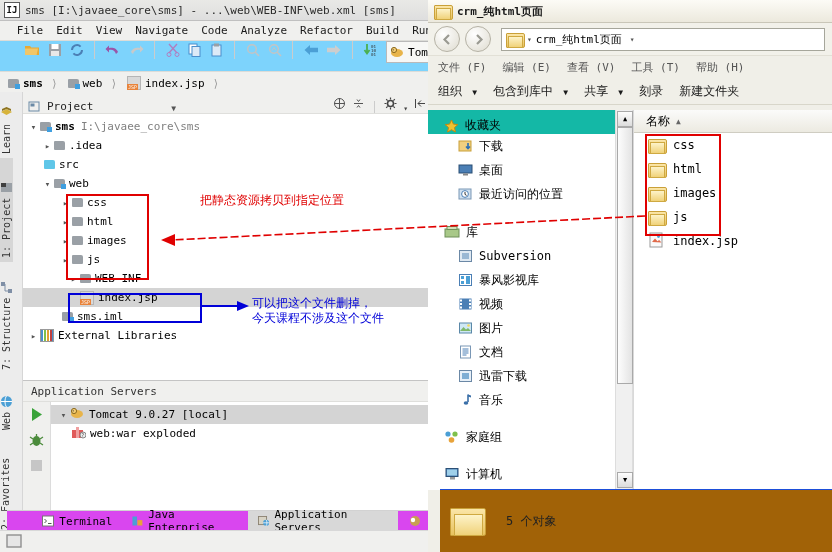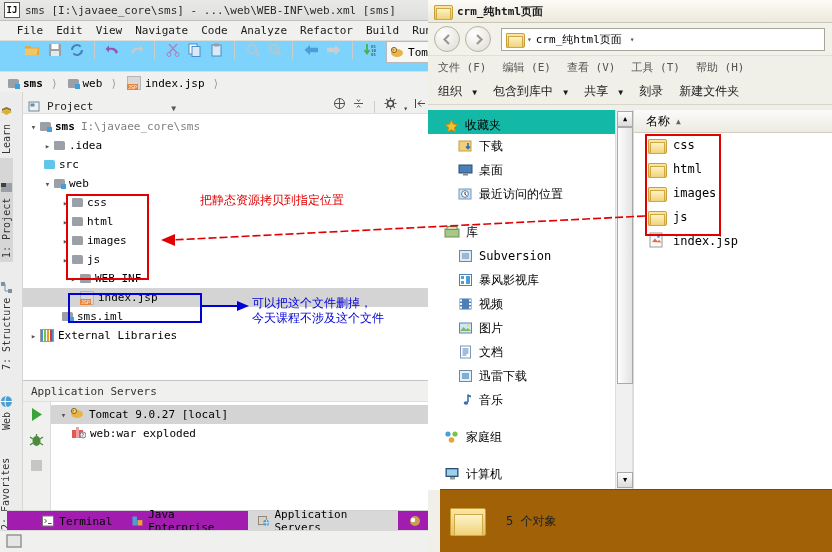--- a/index.html
+++ b/index.html
@@ -53,21 +53,21 @@
 
   .servers{position:absolute;left:23px;top:289px;right:0;bottom:41px;background:#fff;}
   .srv-head{height:20px;background:#f0f0ee;border-bottom:1px solid #dfdfdc;display:flex;align-items:center;padding-left:8px;}
   .srv-head span{font-size:11px;color:#333;}
   .srv-body{display:flex;height:calc(100% - 20px);}
   .srv-gutter{width:27px;background:#f0f0ee;border-right:1px solid #dcdcdc;padding-top:4px;display:flex;flex-direction:column;align-items:center;gap:6px;}
   .srv-tree{flex:1;padding-top:3px;}
   .srow{height:19px;display:flex;align-items:center;font-size:11px;padding-left:6px;}
   .srow.sel{background:#d4d4d4;}
 
-  .bottombar{position:absolute;left:0;right:0;bottom:21px;height:20px;background:#a21caf;border-top:1px solid #d2d2d2;display:flex;align-items:center;margin-left:7px;}
+  .bottombar{position:absolute;left:0;right:0;bottom:21px;height:20px;background:#d946ef;border-top:1px solid #d2d2d2;display:flex;align-items:center;margin-left:7px;}
   .btab{display:flex;align-items:center;gap:5px;font-size:11px;padding:0 10px;height:20px;}
   .btab.active{background:#d8d8d8;}
   .statusbar{position:absolute;left:0;right:0;bottom:0;height:21px;background:#f0f0ee;border-top:1px solid #d8d8d8;display:flex;align-items:center;padding-left:6px;}
 
   
   #exp{position:absolute;left:428px;top:0;width:404px;height:552px;background:#f0efe8;
     font-family:"DejaVu Sans Mono","Liberation Mono",monospace;}
   .exp-title{height:22px;background:linear-gradient(#fcfbf6,#ece9dd);border-bottom:1px solid #c9c6b8;display:flex;align-items:center;gap:6px;padding-left:6px;}
   .exp-title .t{font-size:11px;font-weight:bold;color:#1a1a1a;}
   .exp-nav{height:32px;background:#f2f1ea;display:flex;align-items:center;padding-left:6px;gap:5px;border-bottom:1px solid #e2e0d6;}

